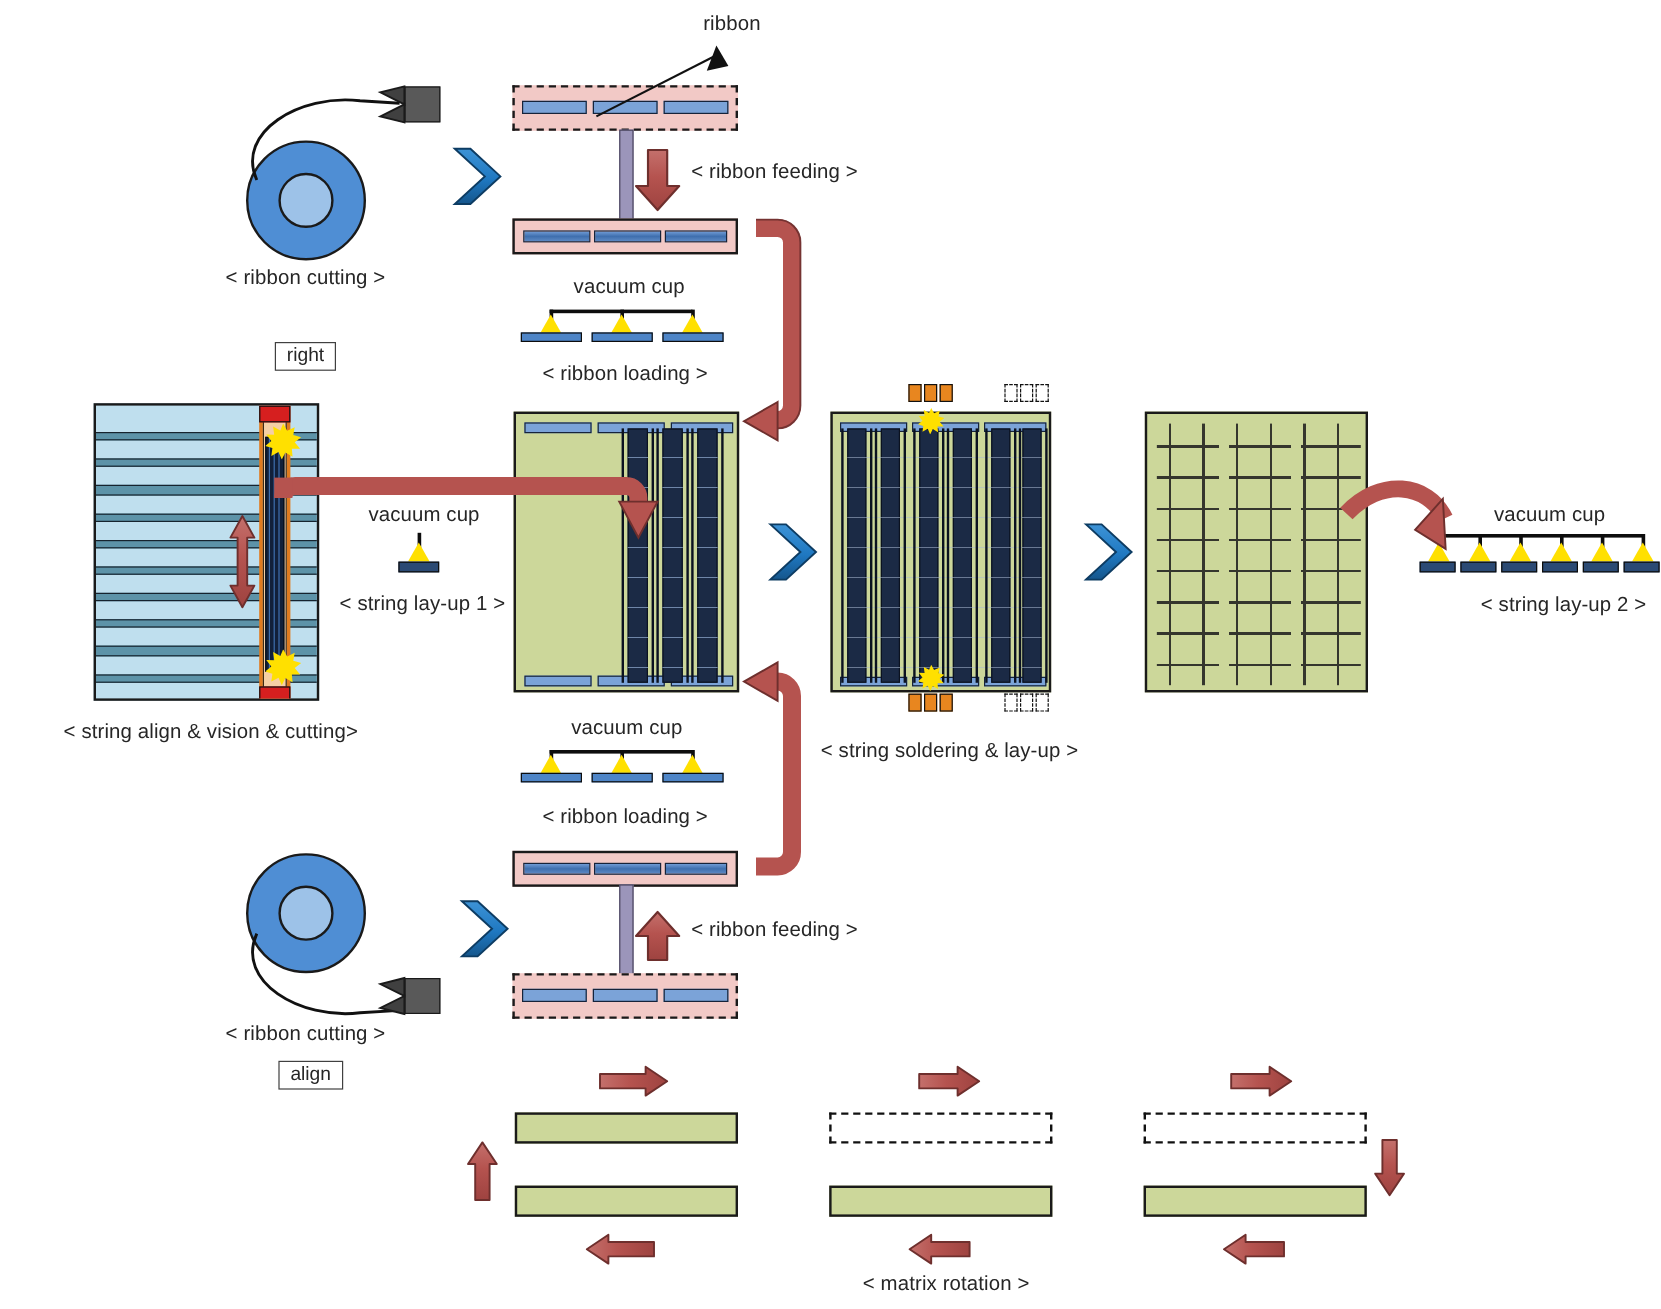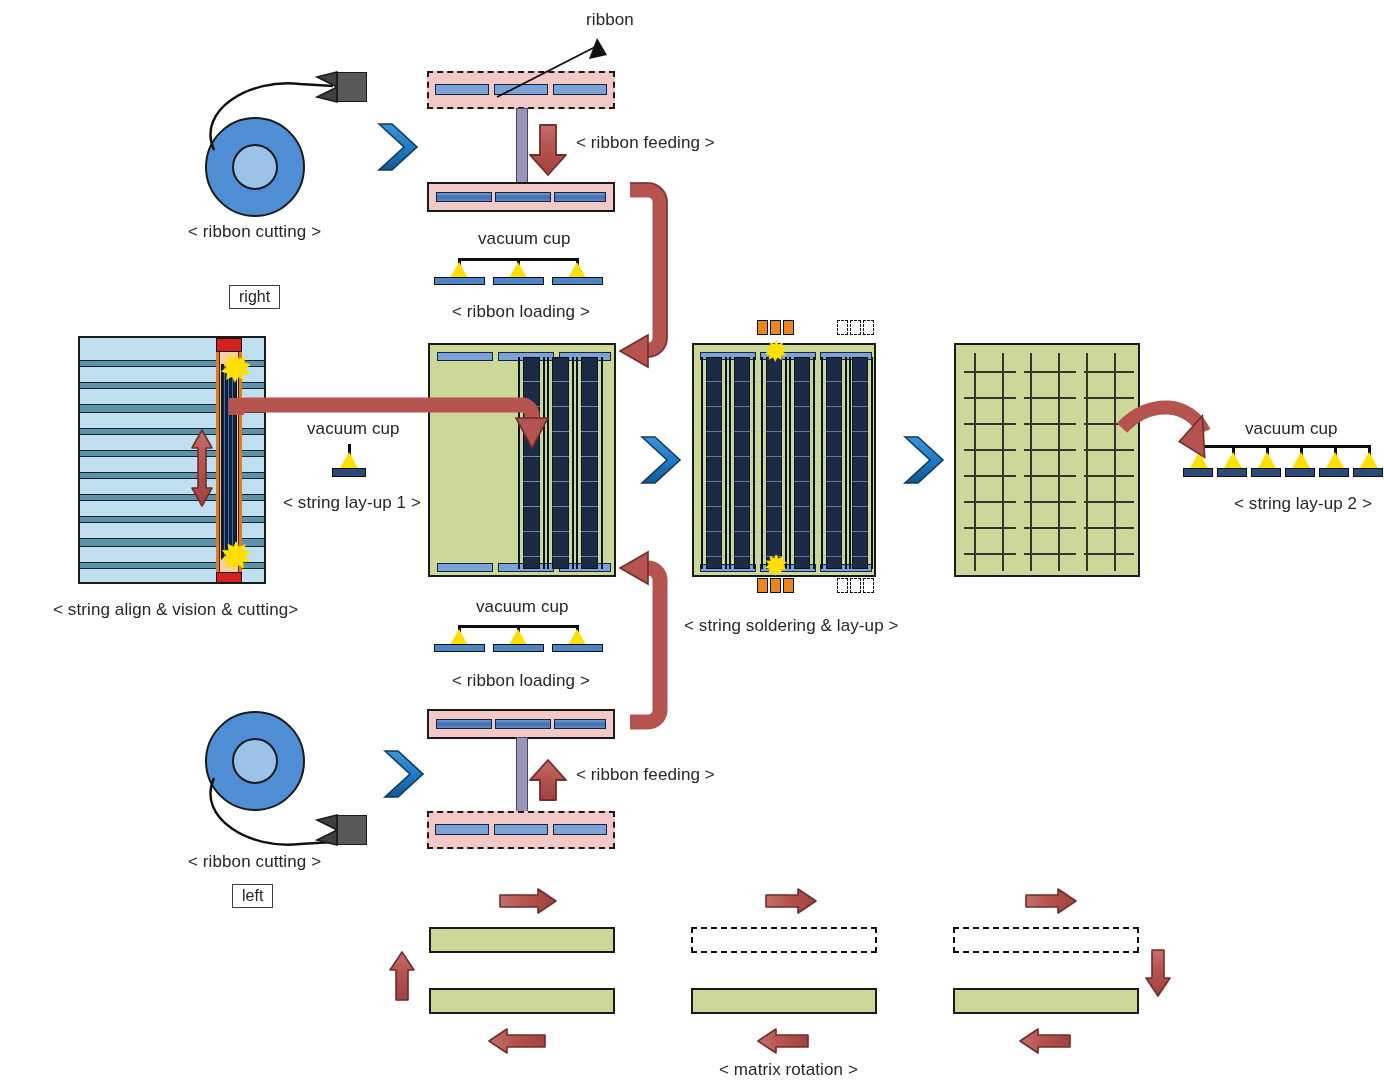--- a/index.html
+++ b/index.html
@@ -233,21 +233,21 @@
   <div class="rib dash" style="left:494px;top:824px;width:54px;height:11px;"></div>
   <div class="rib dash" style="left:553px;top:824px;width:54px;height:11px;"></div>
 
   <div class="lbl" style="left:576px;top:765px;">&lt; ribbon feeding &gt;</div>
 
   <div class="spool-outer" style="left:205px;top:711px;width:100px;height:100px;"></div>
   <div class="spool-inner" style="left:232px;top:738px;width:46px;height:46px;"></div>
   <div class="cutter" style="left:337px;top:815px;width:30px;height:30px;"></div>
 
   <div class="lbl" style="left:188px;top:852px;">&lt; ribbon cutting &gt;</div>
-  <div class="boxlbl" style="left:232px;top:884px;">left</div>
+  <div class="boxlbl" style="left:232px;top:884px;">align</div>
 
   <div class="greenbar" style="left:429px;top:927px;width:186px;height:26px;"></div>
   <div class="greenbar" style="left:429px;top:988px;width:186px;height:26px;"></div>
   <div class="greenbar ghost" style="left:691px;top:927px;width:186px;height:26px;"></div>
   <div class="greenbar" style="left:691px;top:988px;width:186px;height:26px;"></div>
   <div class="greenbar ghost" style="left:953px;top:927px;width:186px;height:26px;"></div>
   <div class="greenbar" style="left:953px;top:988px;width:186px;height:26px;"></div>
   <div class="lbl" style="left:719px;top:1060px;">&lt; matrix rotation &gt;</div>
 
   <svg class="ov" viewBox="0 0 1384 1091">

